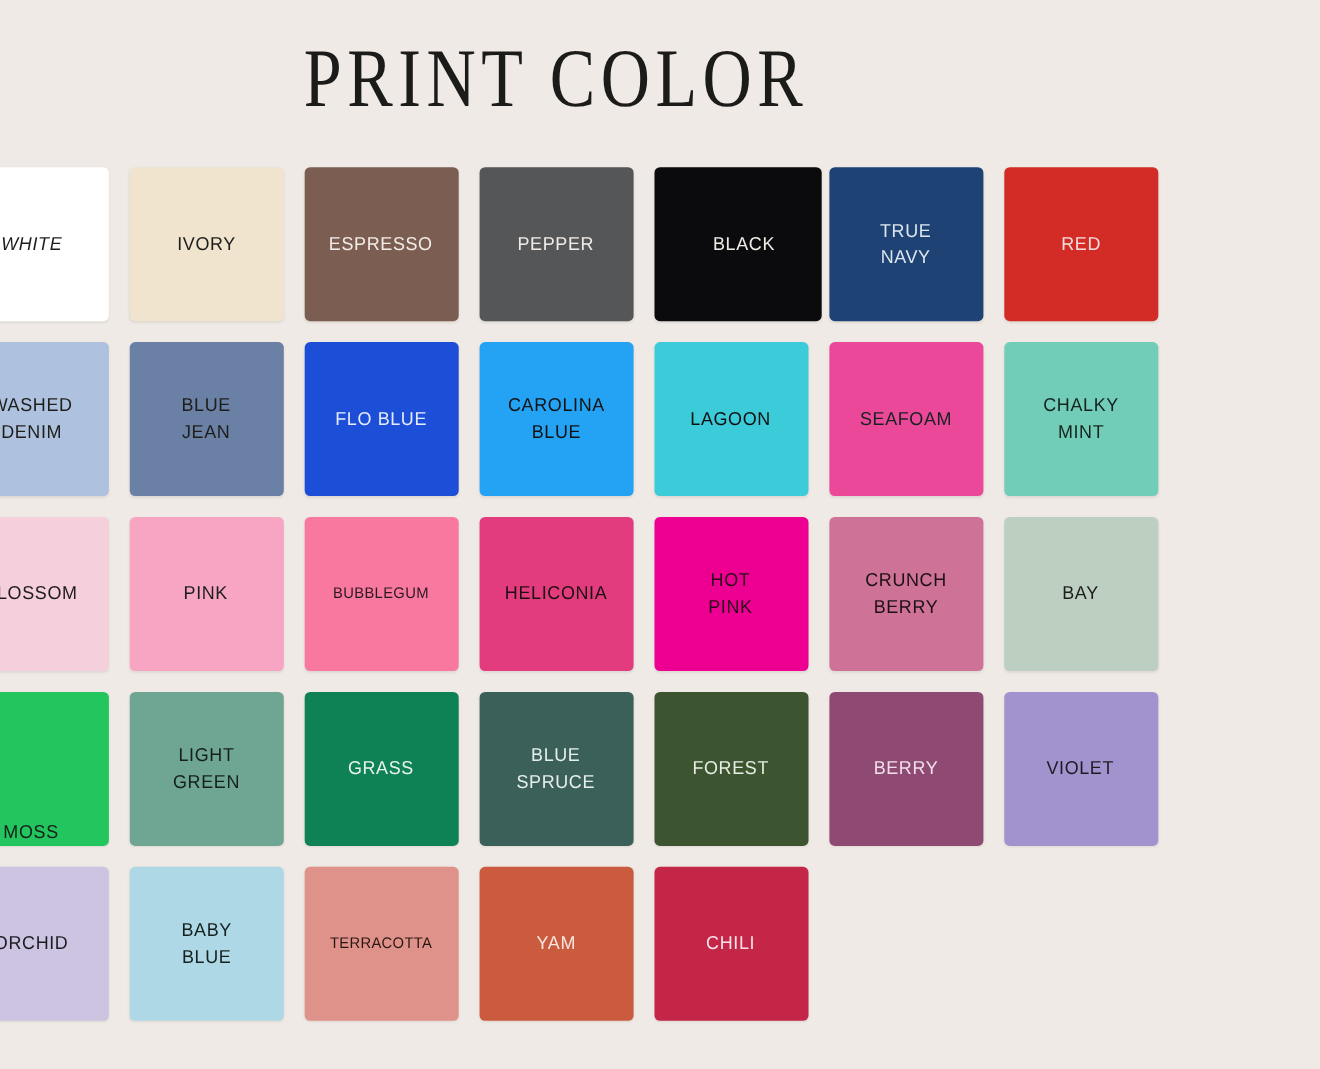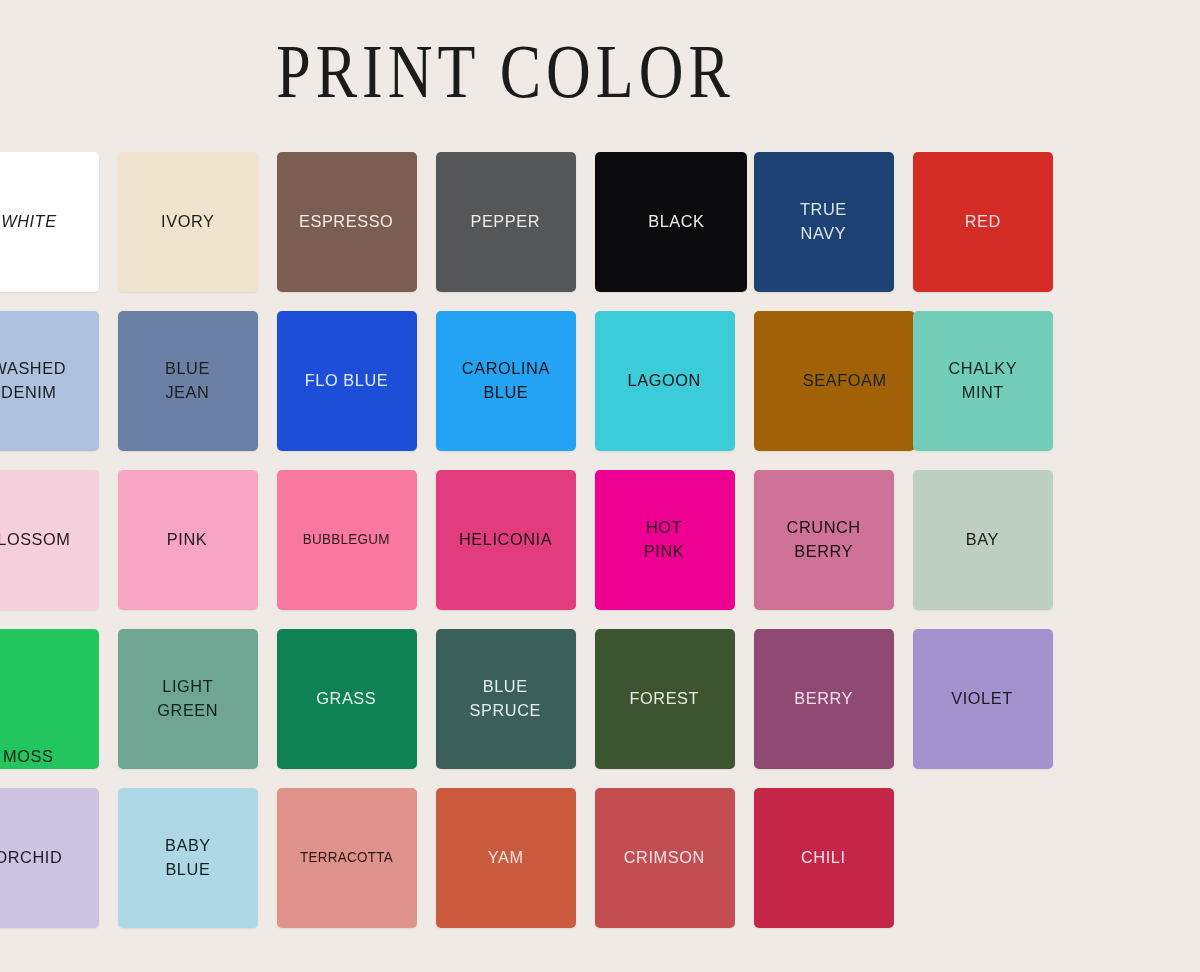--- a/index.html
+++ b/index.html
@@ -117,21 +117,21 @@
       <div class="swatch" style="background: #1d4ed8;">
         <span class="swatch-label" style="color: rgb(230, 235, 251);">FLO BLUE</span>
       </div>
       <div class="swatch" style="background: rgb(36, 163, 245);">
         <span class="swatch-label" style="color: rgb(17, 17, 17);">CAROLINA
 BLUE</span>
       </div>
       <div class="swatch" style="background: rgb(60, 203, 216);">
         <span class="swatch-label" style="color: rgb(17, 17, 17);">LAGOON</span>
       </div>
-      <div class="swatch" style="background: #a16207; padding-left: 21px;">
+      <div class="swatch" style="background: #ec4899;">
         <span class="swatch-label" style="color: rgb(21, 35, 31);">SEAFOAM</span>
       </div>
       <div class="swatch" style="background: rgb(114, 205, 184);">
         <span class="swatch-label" style="color: rgb(21, 35, 31);">CHALKY
 MINT</span>
       </div>
       <div class="swatch" style="background: rgb(246, 207, 220);">
         <span class="swatch-label" style="color: rgb(29, 29, 27);">BLOSSOM</span>
       </div>
       <div class="swatch" style="background: rgb(248, 165, 196);">
@@ -183,21 +183,18 @@
       <div class="swatch" style="background: rgb(175, 216, 231);">
         <span class="swatch-label" style="color: rgb(21, 32, 31);">BABY
 BLUE</span>
       </div>
       <div class="swatch" style="background: rgb(223, 146, 137);">
         <span class="swatch-label small" style="color: rgb(42, 23, 20);">TERRACOTTA</span>
       </div>
       <div class="swatch" style="background: rgb(203, 91, 63);">
         <span class="swatch-label" style="color: rgb(246, 230, 224);">YAM</span>
       </div>
-      <div class="swatch" style="background: rgb(194, 78, 82);">
-        <span class="swatch-label" style="color: rgb(247, 230, 230);">CRIMSON</span>
-      </div>
       <div class="swatch" style="background: rgb(195, 38, 71);">
         <span class="swatch-label" style="color: rgb(248, 226, 231);">CHILI</span>
       </div>
     </div>
 
 </div>
 
 </body></html>

